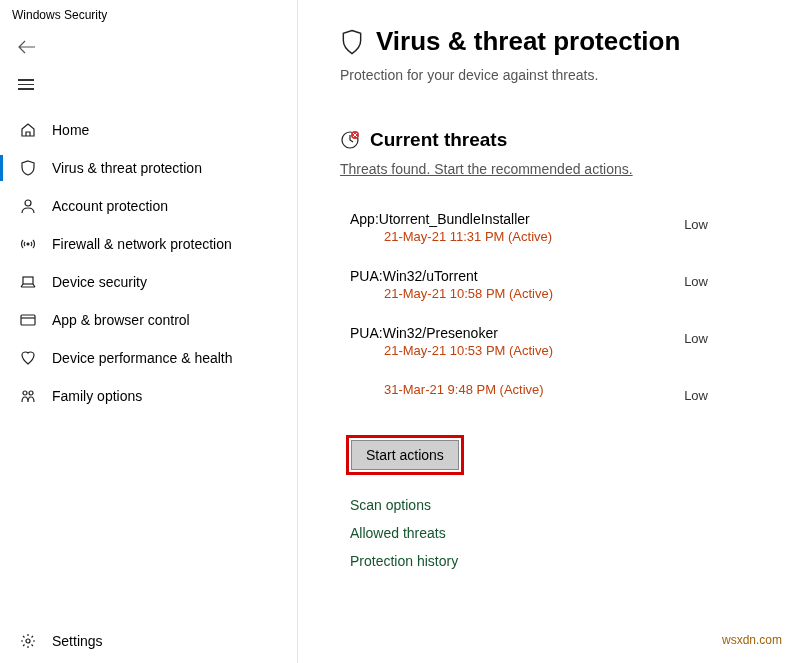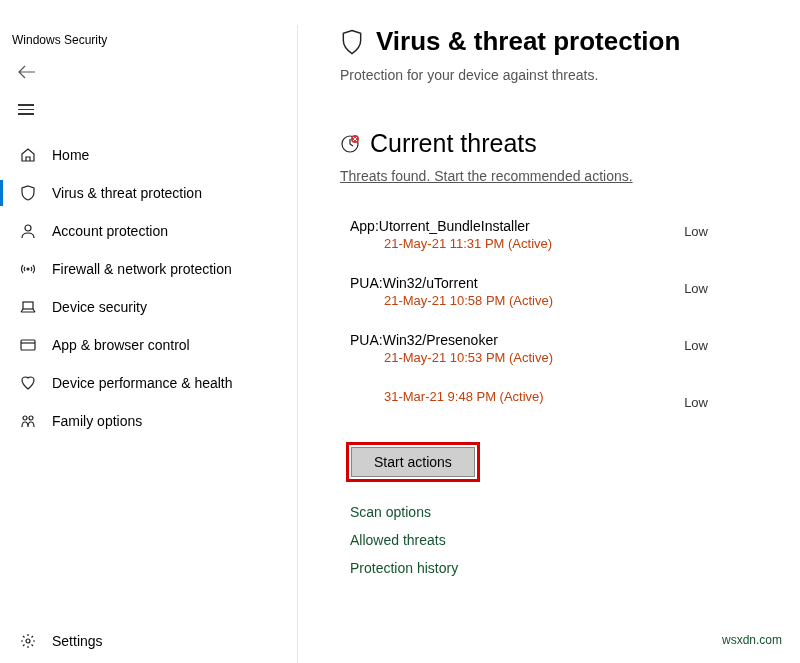--- a/index.html
+++ b/index.html
@@ -1,54 +1,54 @@
 <!DOCTYPE html>
 <html><head>
   <meta charset="utf-8">
   <style>
     * { box-sizing: border-box; margin: 0; padding: 0; font-family: "Segoe UI", Arial, sans-serif; }
     body { width: 800px; height: 663px; background: #fff; overflow: hidden; position: relative; }
     .app { display: flex; height: 100%; }
 
-    .sidebar { width: 298px; border-right: 1px solid #e6e6e6; display: flex; flex-direction: column; padding-top: 6px; margin-top: 25px; }
+    .sidebar { width: 298px; border-right: 1px solid #e6e6e6; display: flex; flex-direction: column; padding-top: 6px; }
     .app-title { font-size: 12px; padding: 2px 10px 10px 12px; color: #000; }
     .back-btn { padding: 8px 0 12px 18px; cursor: pointer; }
     .hamburger { padding: 10px 0 18px 18px; cursor: pointer; }
     .hamburger div { width: 16px; height: 1.5px; background: #333; margin: 3px 0; }
     .nav { flex: 1; }
     .nav-item { display: flex; align-items: center; padding: 11px 16px 11px 18px; cursor: pointer; font-size: 14px; color: #000; position: relative; }
     .nav-item.active::before { content: ""; position: absolute; left: 0; top: 6px; bottom: 6px; width: 3px; background: #0078d4; }
     .nav-item .icon { width: 20px; display: flex; justify-content: center; margin-right: 14px; color: #222; }
     .settings-item { border-top: 0; padding: 14px 16px 14px 18px; display: flex; align-items: center; cursor: pointer; font-size: 14px; }
     .settings-item .icon { width: 20px; display: flex; justify-content: center; margin-right: 14px; }
 
     .main { flex: 1; padding: 26px 42px 0 42px; overflow-y: auto; position: relative; }
     .page-header { display: flex; align-items: center; margin-bottom: 10px; }
     .page-header .icon { margin-right: 12px; }
     .page-title { font-size: 26px; font-weight: 600; }
     .page-subtitle { font-size: 14px; color: #555; margin-bottom: 46px; }
 
     .section-header { display: flex; align-items: center; margin-bottom: 10px; }
     .section-header .icon { margin-right: 10px; }
-    .section-title { font-size: 25px; font-weight: 400; }
+    .section-title { font-size: 19px; font-weight: 700; }
     .section-subtitle { font-size: 14px; color: #555; margin-bottom: 34px; text-decoration: underline; }
 
     .threats { margin-left: 10px; }
     .threat { display: flex; justify-content: space-between; align-items: flex-start; margin-bottom: 24px; padding-right: 50px; }
     .threat-name { font-size: 14px; color: #000; margin-bottom: 2px; }
     .threat-meta { font-size: 13px; color: #c2410c; margin-left: 34px; }
     .threat-severity { font-size: 13px; color: #333; padding-top: 6px; }
 
-    .action-btn { display: inline-block; padding: 6px 22px; background: #cfcfcf; border: 1px solid #888; font-size: 14px; margin: 10px 0 18px 10px; cursor: pointer; }
+    .action-btn { display: inline-block; padding: 6px 14px; background: #cfcfcf; border: 1px solid #888; font-size: 14px; margin: 10px 0 18px 10px; cursor: pointer; }
     .highlight-box { border: 3px solid #d60000; padding: 2px; display: inline-block; margin: 8px 0 18px 6px; }
     .highlight-box .action-btn { margin: 0; }
 
     .link { display: block; color: #14532d; font-size: 14px; margin: 4px 0 12px 10px; cursor: pointer; }
 
-    .watermark { position: absolute; bottom: 16px; right: 18px; font-size: 12px; color: #14532d; }
+    .watermark { position: absolute; bottom: 16px; right: 18px; font-size: 12px; color: #a16207; }
 
     svg { display: block; }
   </style>
 </head>
 <body>
 
 <div class="app">
   <div class="sidebar">
     <div class="app-title">Windows Security</div>
 

